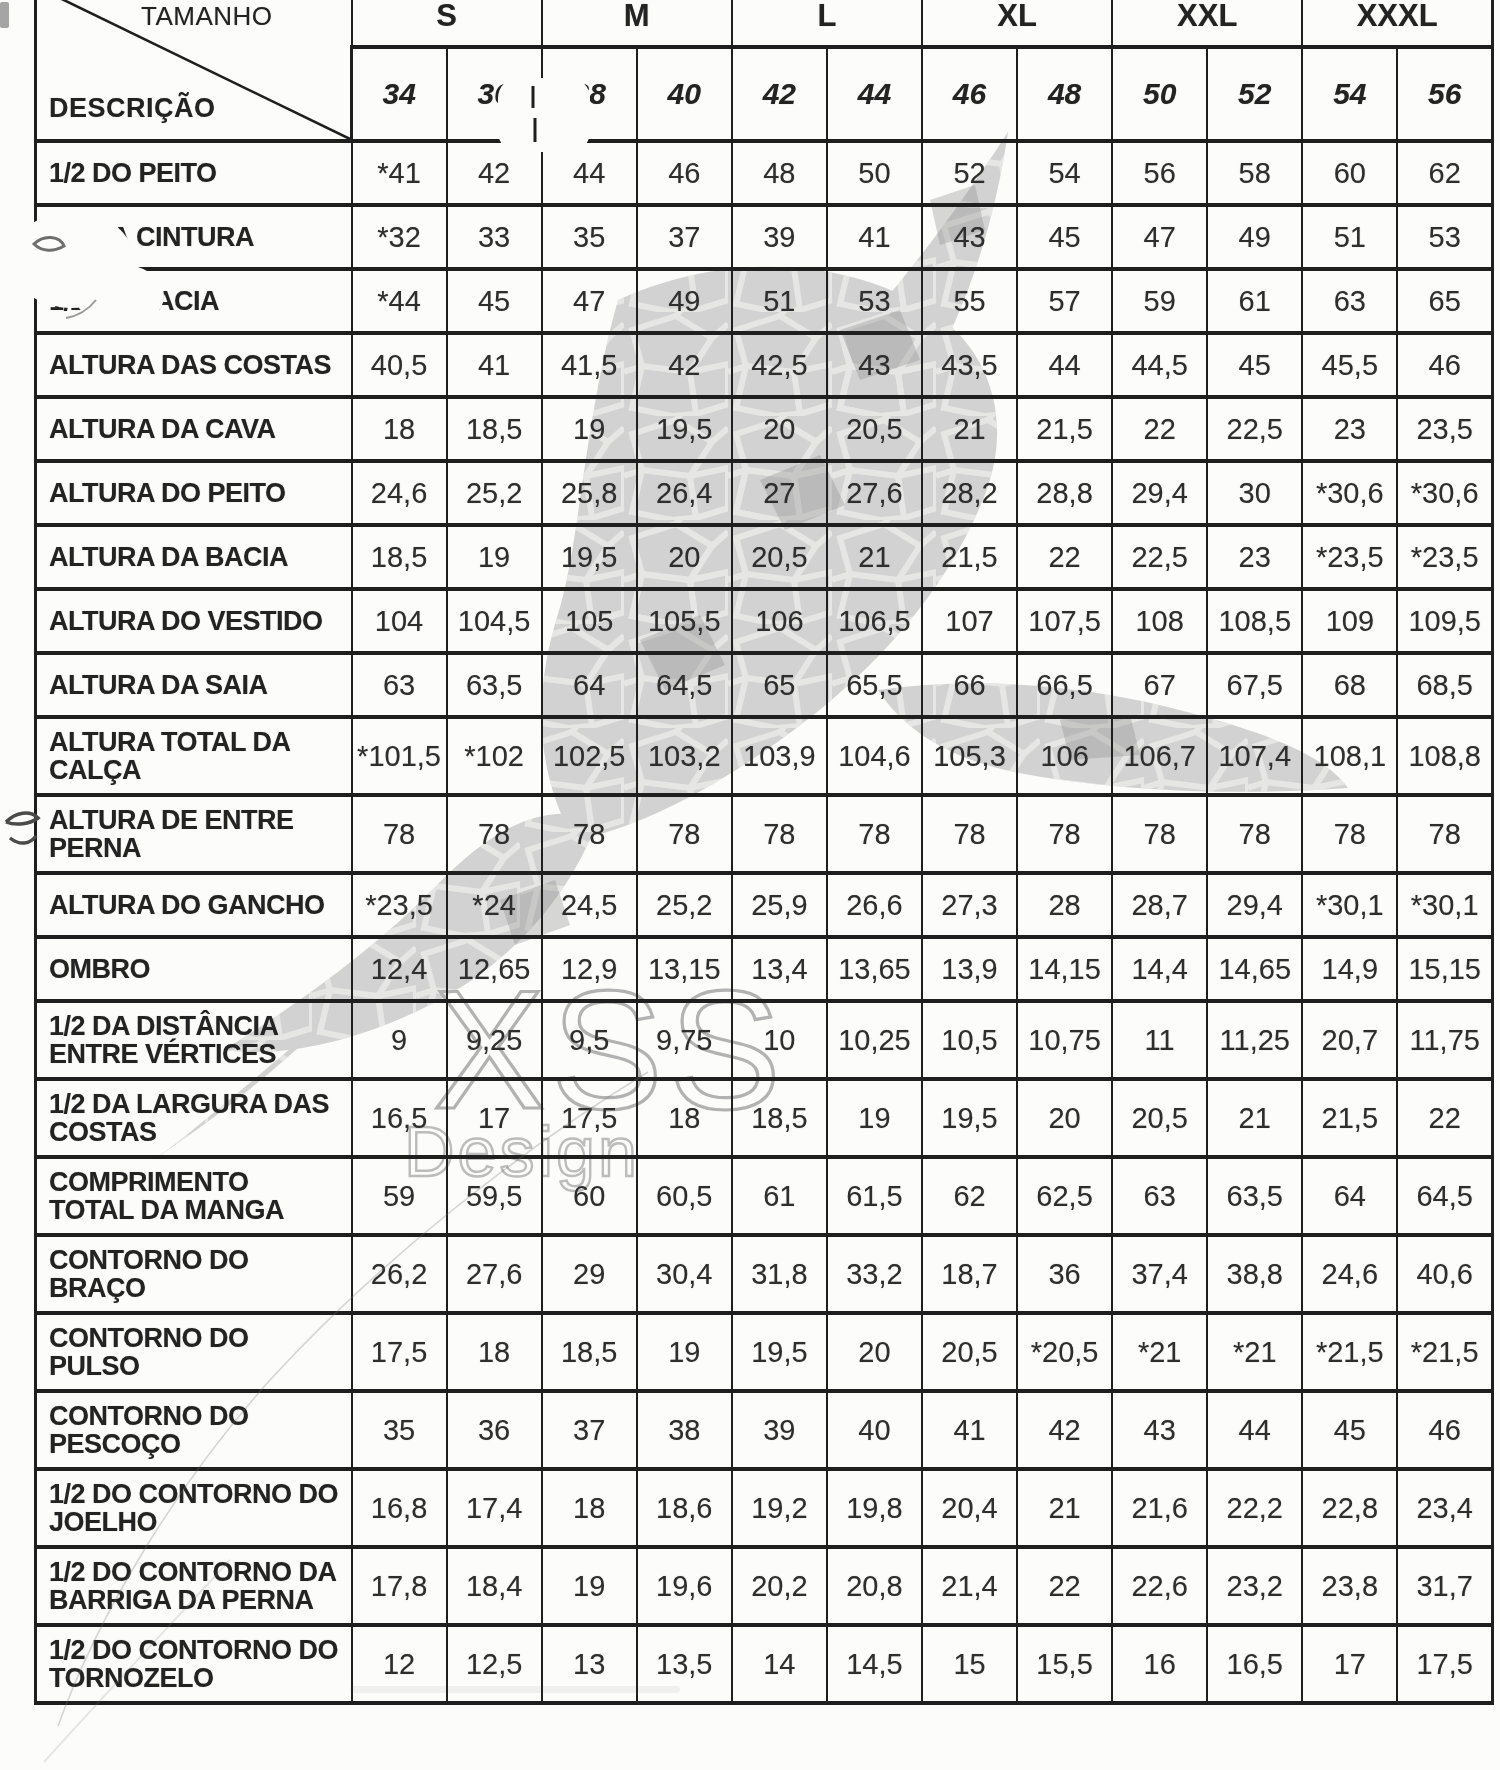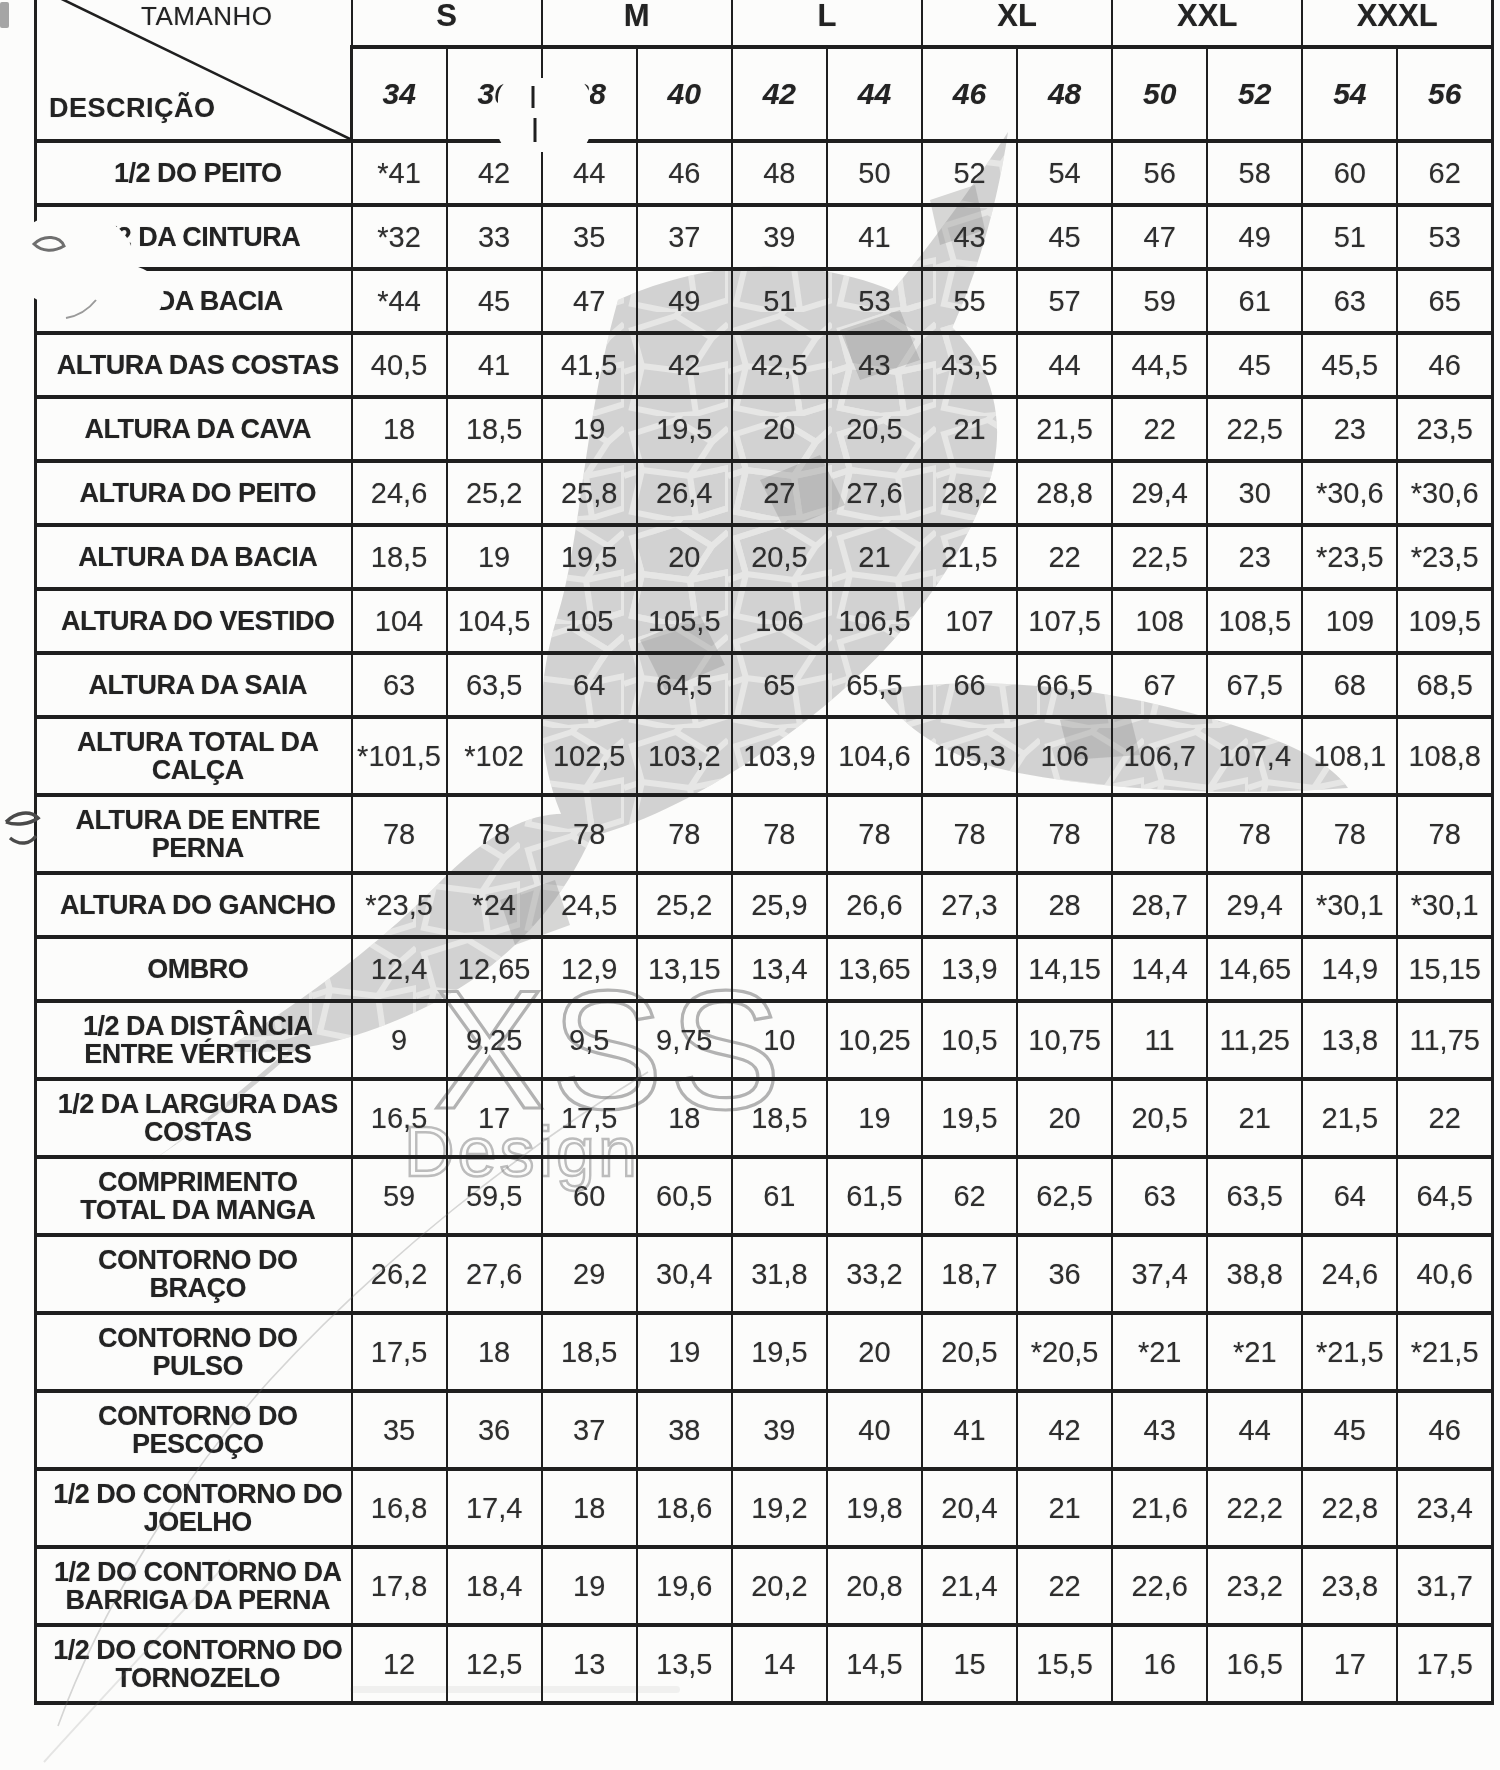--- a/index.html
+++ b/index.html
@@ -23,21 +23,21 @@
   td:last-child{border-right-width:3px;}
   col.c-label{width:316px;}
   .size-group{height:56px;text-align:center;vertical-align:middle;font-weight:bold;font-size:31px;}
   .size-num{height:88px;text-align:center;vertical-align:middle;font-weight:bold;font-size:30px;font-style:italic;}
   .corner{position:relative;}
   .corner svg{position:absolute;left:0;top:0;width:100%;height:100%;}
   .corner-top{position:absolute;top:14px;left:104px;font-weight:normal;font-size:26px;letter-spacing:.5px;}
   .corner-bottom{position:absolute;bottom:15px;left:12px;font-weight:bold;font-size:27px;letter-spacing:.5px;}
   tbody td.row-label{
     font-weight:bold;font-size:27px;line-height:28px;letter-spacing:-0.5px;
-    padding:9px 4px 9px 12px;text-align:center;vertical-align:middle;white-space:pre-line;
+    padding:9px 4px 9px 12px;text-align:left;vertical-align:middle;white-space:pre-line;
   }
   tbody td.val{
     font-size:29px;line-height:28px;text-align:center;vertical-align:middle;
     padding:16px 2px;color:#2e2e2e;
   }
   
   .artifacts{position:absolute;left:0;top:0;width:1500px;height:1770px;z-index:3;pointer-events:none;}
 </style>
 </head>
 <body>
@@ -336,21 +336,21 @@
             <td class="val">9</td>
             <td class="val">9,25</td>
             <td class="val">9,5</td>
             <td class="val">9,75</td>
             <td class="val">10</td>
             <td class="val">10,25</td>
             <td class="val">10,5</td>
             <td class="val">10,75</td>
             <td class="val">11</td>
             <td class="val">11,25</td>
-            <td class="val">13,8</td>
+            <td class="val">20,7</td>
             <td class="val">11,75</td>
           </tr>
           <tr>
             <td class="row-label">1/2 DA LARGURA DAS
 COSTAS</td>
             <td class="val">16,5</td>
             <td class="val">17</td>
             <td class="val">17,5</td>
             <td class="val">18</td>
             <td class="val">18,5</td>

